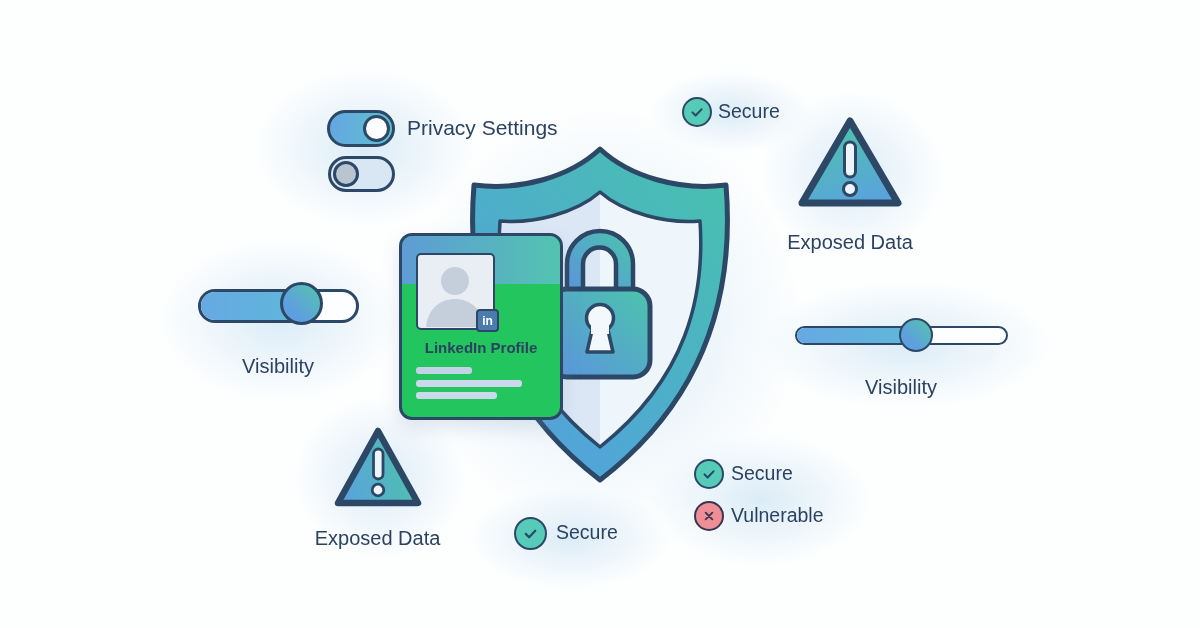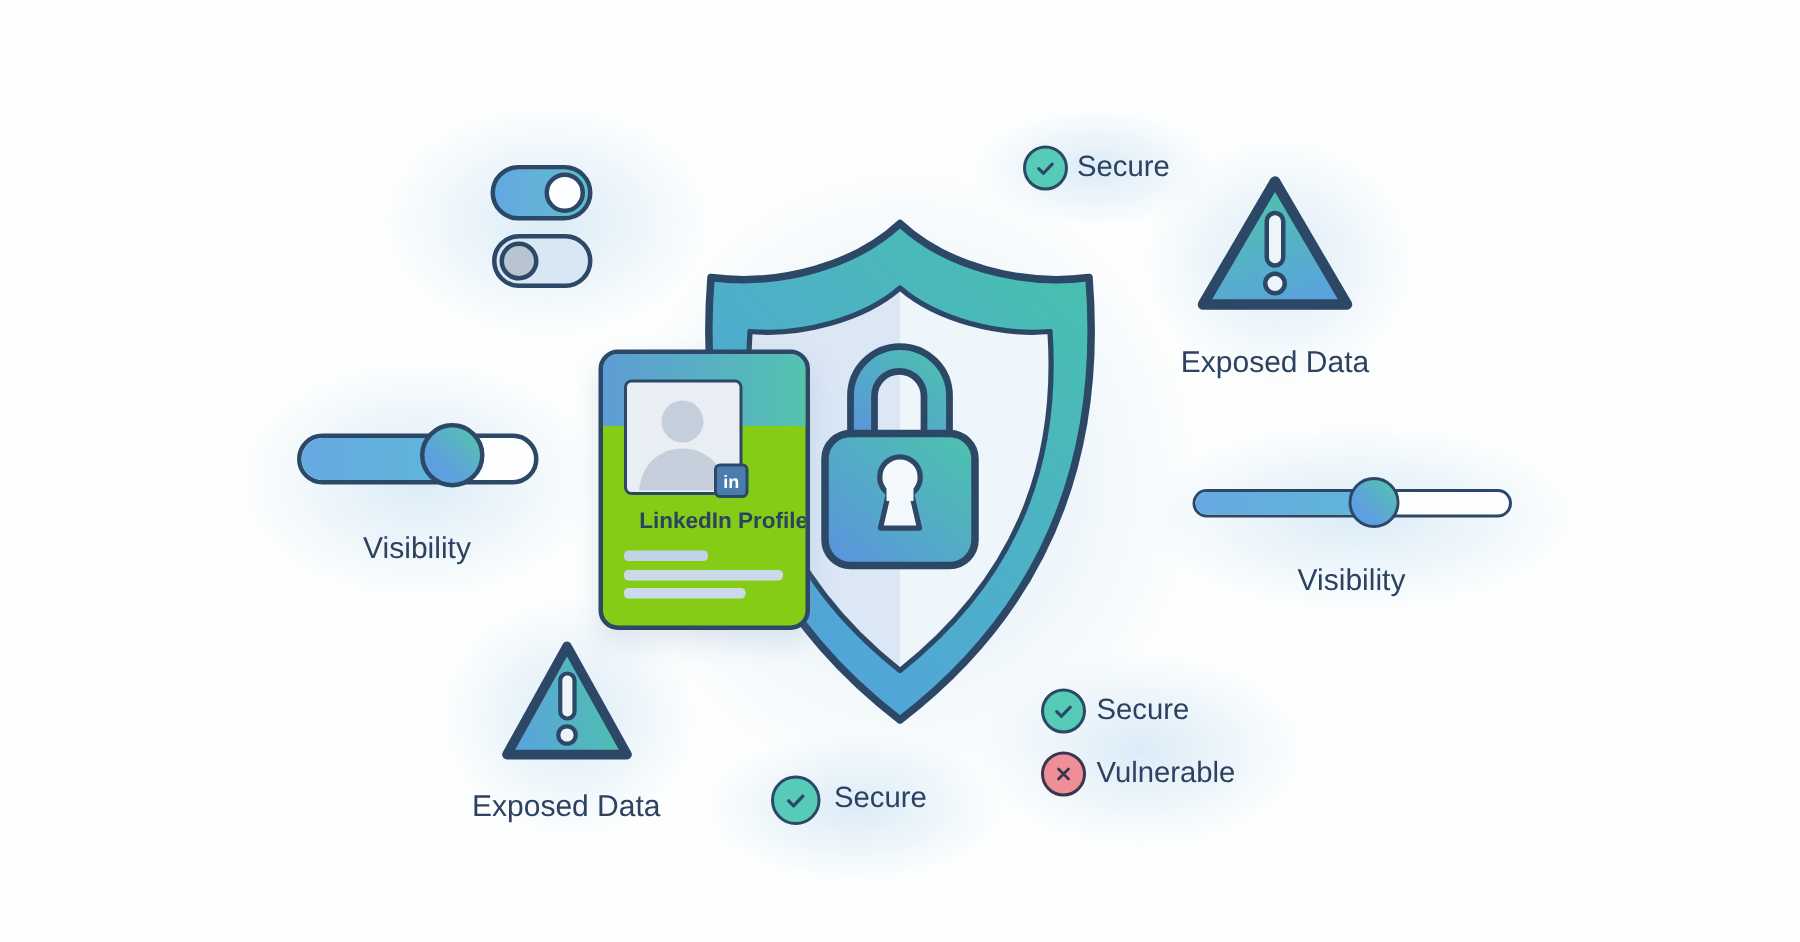--- a/index.html
+++ b/index.html
@@ -35,32 +35,32 @@
   .slider-fill{position:absolute;left:0;top:0;bottom:0;
     background:linear-gradient(90deg,#66a9e3,#5fb7d8);}
   .slider-knob{position:absolute;border-radius:50%;box-sizing:border-box;border:3px solid #2c4866;
     background:linear-gradient(45deg,#5e9fe0 30%,#55c2ae 95%);}
   .track-left{left:198px;top:289px;width:161px;height:34px;border-radius:17px;}
   .knob-left{left:280px;top:282px;width:43px;height:43px;}
   .track-right{left:795px;top:326px;width:213px;height:19px;border-radius:10px;border-width:2.5px;}
   .knob-right{left:899px;top:318px;width:34px;height:34px;border-width:2.5px;}
 
   
-  .card{position:absolute;left:399px;top:233px;width:141px;height:187px;box-sizing:border-box;
-    border:3px solid #2c4866;border-radius:13px;background:#84cc16;overflow:hidden;
+  .card{position:absolute;left:399px;top:233px;width:164px;height:187px;box-sizing:border-box;
+    border:3px solid #2c4866;border-radius:13px;background:#22c55e;overflow:hidden;
     box-shadow:0 8px 18px rgba(120,150,180,0.22);}
   .card-header{position:absolute;left:0;top:0;right:0;height:48px;
     background:linear-gradient(90deg,#5e9cd5,#53c3b0);}
   .avatar{position:absolute;left:14px;top:17px;width:79px;height:77px;box-sizing:border-box;
     background:#e9eef5;border:2.5px solid #2c4866;border-radius:5px;overflow:hidden;}
   .li-badge{position:absolute;left:74px;top:73px;width:23px;height:23px;box-sizing:border-box;
     background:#4a7cae;border:2px solid #2c4866;border-radius:4px;
     color:#fff;font-weight:bold;font-size:12px;display:flex;align-items:center;justify-content:center;}
   .card-title{position:absolute;left:0;top:103px;width:100%;text-align:center;
-    font-size:15px;font-weight:bold;color:#2c4261;padding-left:13px;}
+    font-size:15px;font-weight:bold;color:#2c4261;}
   .ph-line{position:absolute;left:14px;height:7px;border-radius:3px;background:#ccd9ea;}
   .ph1{top:131px;width:56px;background:#c3d2e6;}
   .ph2{top:144px;width:106px;}
   .ph3{top:156px;width:81px;}
 
   svg{display:block;}
   .abs{position:absolute;}
 </style>
 </head>
 <body>
@@ -121,20 +121,21 @@
     <div class="ph-line ph2"></div>
     <div class="ph-line ph3"></div>
   </div>
 
   <div class="toggle toggle-on">
     <div class="knob"></div>
   </div>
   <div class="toggle toggle-off">
     <div class="knob"></div>
   </div>
+  <div class="lbl" style="left:407px;top:116px;font-size:21px">Privacy Settings</div>
 
   <div class="status-circle secure" style="left:682px;top:97px;width:30px;height:30px">
     <svg width="18" height="18" viewBox="0 0 24 24">
       <path d="M6 12.5 l4.2 4.2 L18 8.5" fill="none" stroke="#2c4866" stroke-width="2.8" stroke-linecap="round" stroke-linejoin="round"></path>
     </svg>
   </div>
   <div class="lbl" style="left:718px;top:100px;font-size:19.5px">Secure</div>
 
   <svg class="abs" style="left:795px;top:113px" width="110" height="99" viewBox="0 0 110 99">
     <defs>

